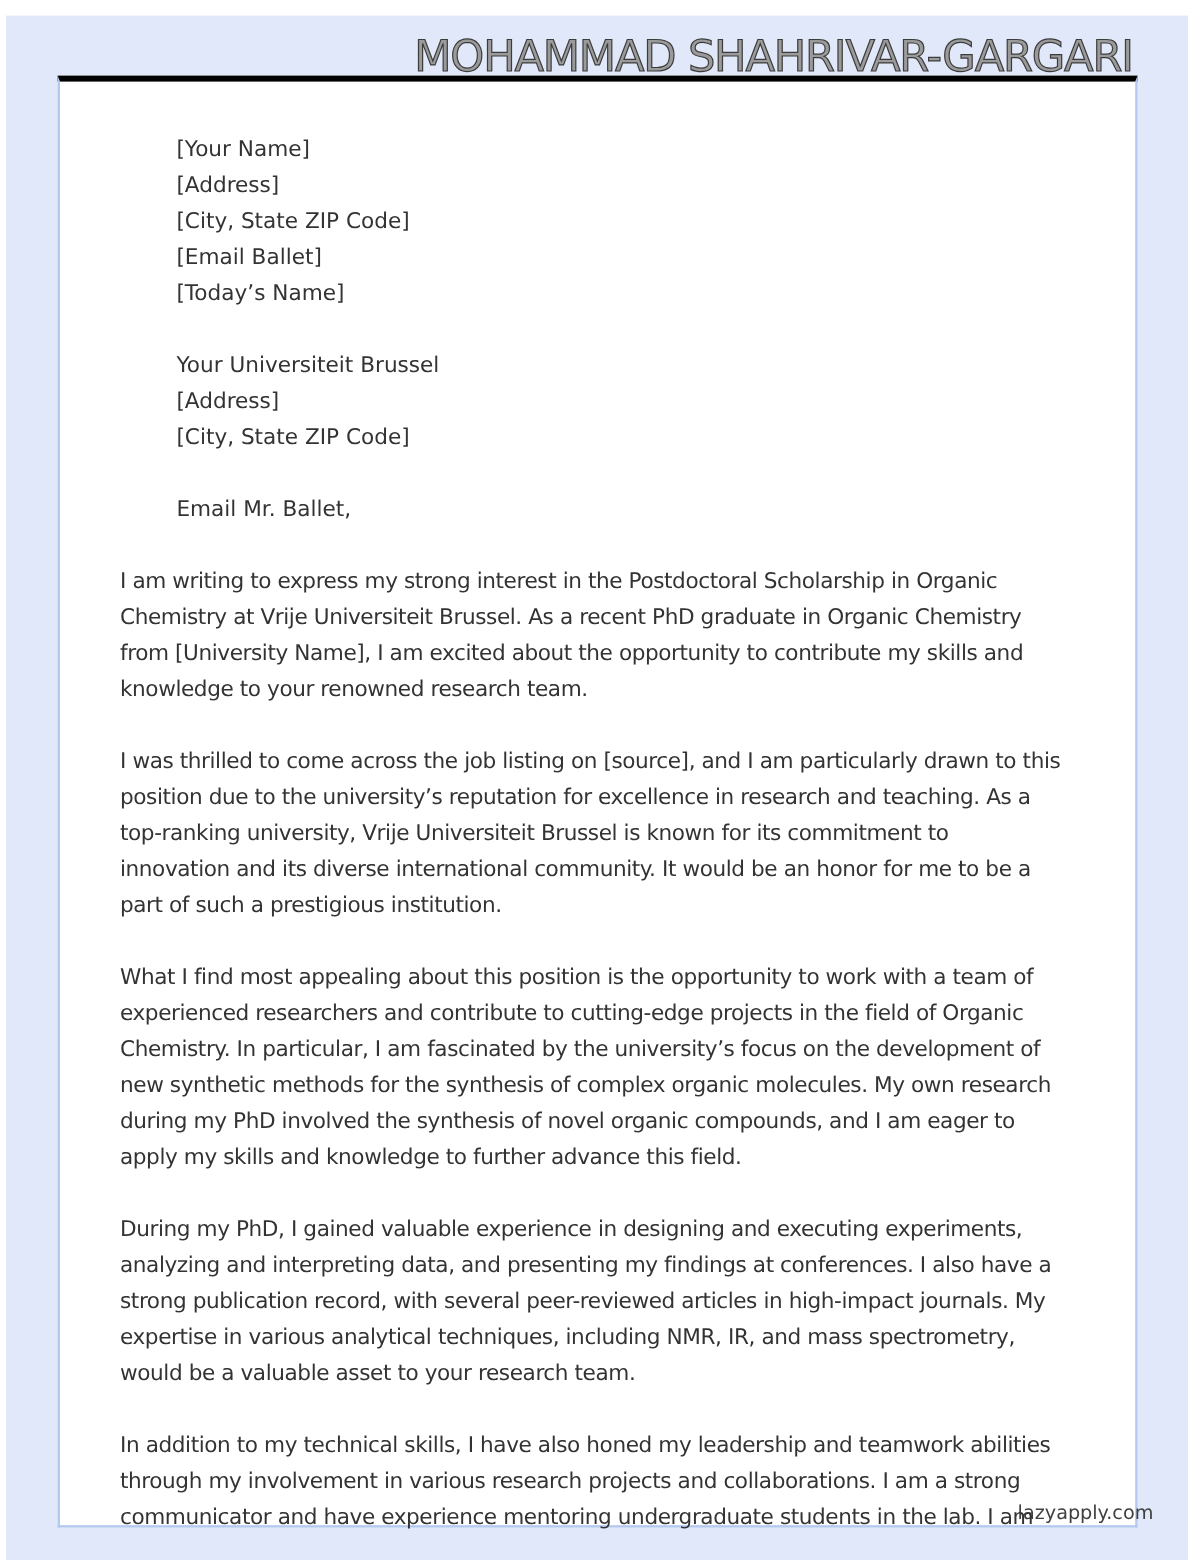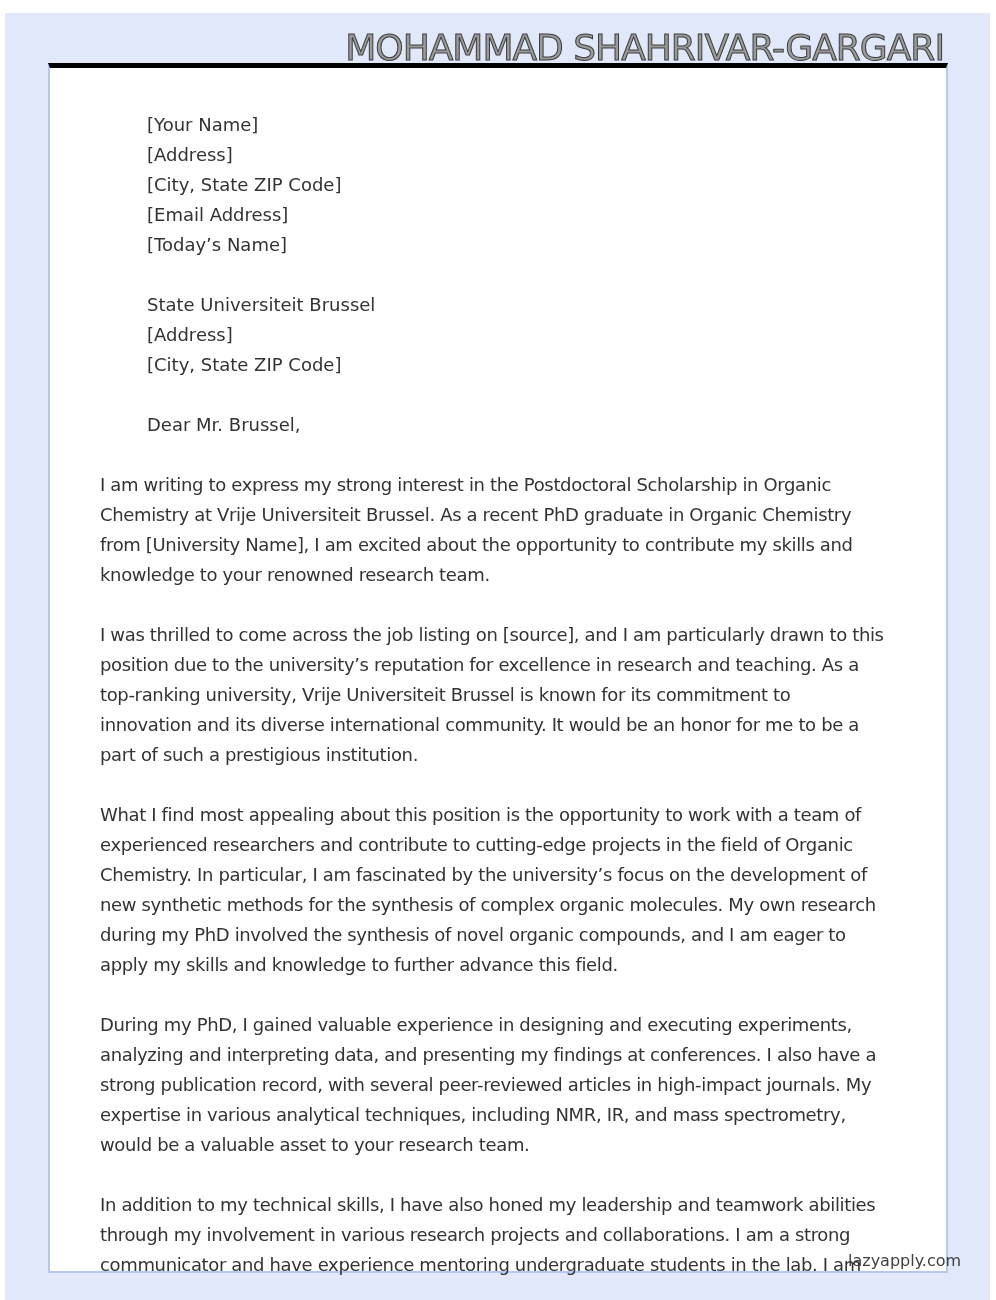--- a/index.html
+++ b/index.html
@@ -90,31 +90,31 @@
 <div class="page-bg">
   <h1 class="header-name">MOHAMMAD SHAHRIVAR-GARGARI</h1>
 
   <div class="card"></div>
 
   <div class="letter">
     <div>
       <span class="line">[Your Name]</span>
       <span class="line">[Address]</span>
       <span class="line">[City, State ZIP Code]</span>
-      <span class="line">[Email Address]</span>
+      <span class="line">[Email Ballet]</span>
       <span class="line">[Today’s Name]</span>
     </div>
     <span class="blank"></span>
     <div>
-      <span class="line">State Universiteit Brussel</span>
+      <span class="line">Your Universiteit Brussel</span>
       <span class="line">[Address]</span>
       <span class="line">[City, State ZIP Code]</span>
     </div>
     <span class="blank"></span>
-    <span class="line">Dear Mr. Brussel,</span>
+    <span class="line">Email Mr. Ballet,</span>
     <span class="blank"></span>
     <p>I am writing to express my strong interest in the Postdoctoral Scholarship in Organic Chemistry at Vrije Universiteit Brussel. As a recent PhD graduate in Organic Chemistry from [University Name], I am excited about the opportunity to contribute my skills and knowledge to your renowned research team.</p>
     <p>I was thrilled to come across the job listing on [source], and I am particularly drawn to this position due to the university’s reputation for excellence in research and teaching. As a top-ranking university, Vrije Universiteit Brussel is known for its commitment to innovation and its diverse international community. It would be an honor for me to be a part of such a prestigious institution.</p>
     <p>What I find most appealing about this position is the opportunity to work with a team of experienced researchers and contribute to cutting-edge projects in the field of Organic Chemistry. In particular, I am fascinated by the university’s focus on the development of new synthetic methods for the synthesis of complex organic molecules. My own research during my PhD involved the synthesis of novel organic compounds, and I am eager to apply my skills and knowledge to further advance this field.</p>
     <p>During my PhD, I gained valuable experience in designing and executing experiments, analyzing and interpreting data, and presenting my findings at conferences. I also have a strong publication record, with several peer-reviewed articles in high-impact journals. My expertise in various analytical techniques, including NMR, IR, and mass spectrometry, would be a valuable asset to your research team.</p>
     <p>In addition to my technical skills, I have also honed my leadership and teamwork abilities through my involvement in various research projects and collaborations. I am a strong communicator and have experience mentoring undergraduate students in the lab. I am</p>
   </div>
 
   <div class="watermark">lazyapply.com</div>
 </div>

